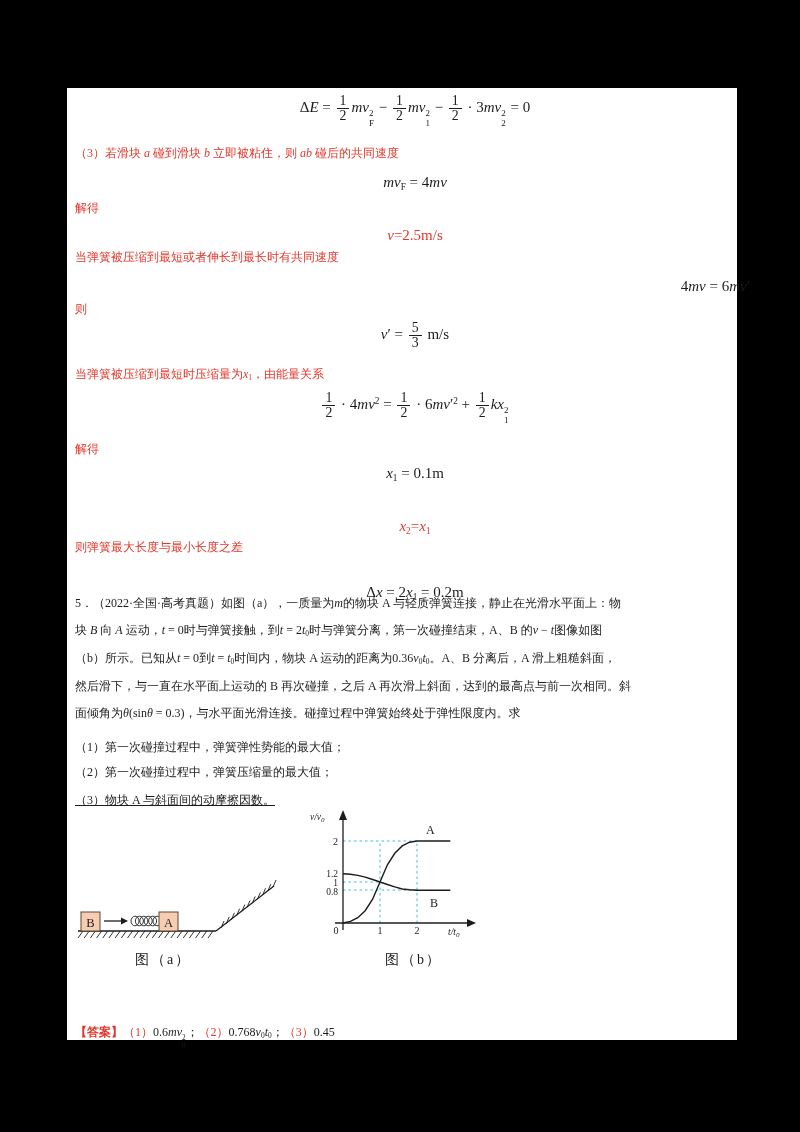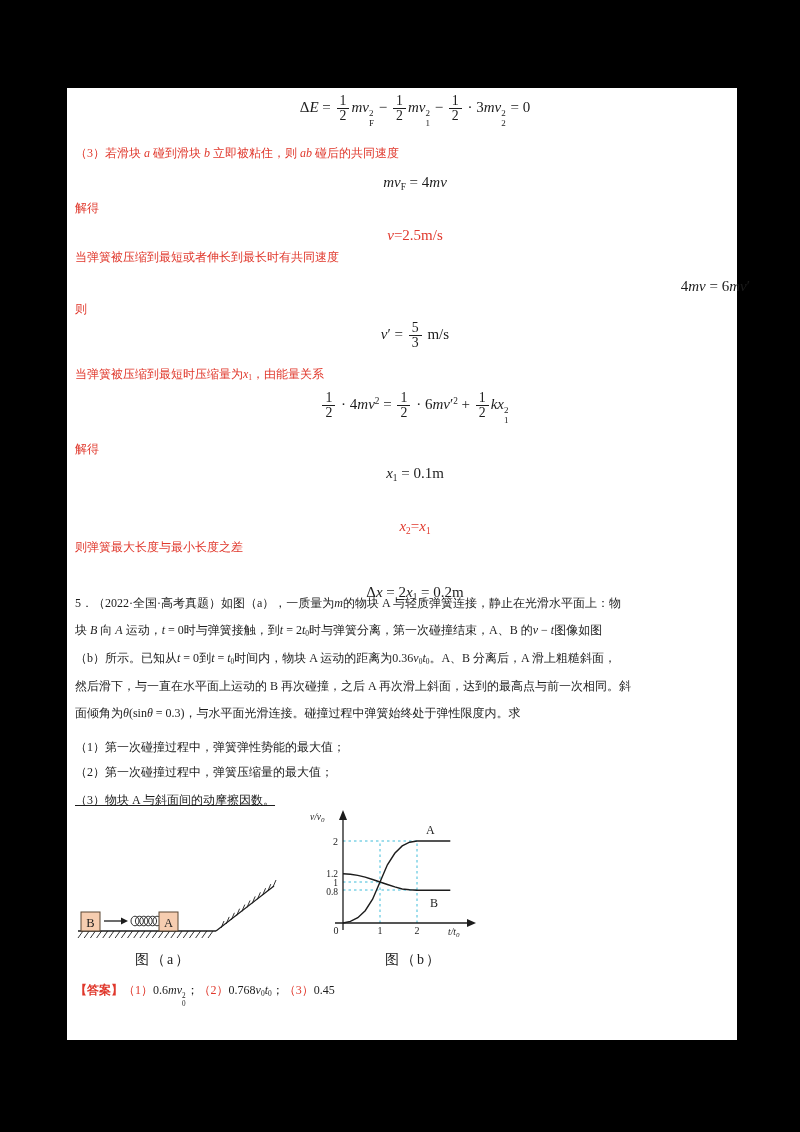--- a/index.html
+++ b/index.html
@@ -151,18 +151,18 @@
     <text x="28" y="128" font-size="10" text-anchor="middle">0</text>
     <text x="72" y="128" font-size="10" text-anchor="middle">1</text>
     <text x="109" y="128" font-size="10" text-anchor="middle">2</text>
     <text x="2" y="14" font-size="9.5" font-style="italic"><tspan>v/v</tspan><tspan dy="2" font-size="7">0</tspan></text>
     <text x="140" y="129" font-size="9.5" font-style="italic"><tspan>t/t</tspan><tspan dy="2" font-size="7">0</tspan></text>
     <text x="118" y="28" font-size="12">A</text>
     <text x="122" y="101" font-size="12">B</text>
   </svg>
   <div class="caption" style="left:318px;top:863px;">图（b）</div>
 
-  <div class="line" style="top:894px;"><span class="sg-r sg-b">【答案】</span><span class="sg-r">（1）</span><span class="">0.6</span><span class="sg-i">mv</span><span class="sg-ss">
+  <div class="line" style="top:936px;"><span class="sg-r sg-b">【答案】</span><span class="sg-r">（1）</span><span class="">0.6</span><span class="sg-i">mv</span><span class="sg-ss">
         <span>2</span>
         <span>0</span>
       </span><span class="">；</span><span class="sg-r">（2）</span><span class="">0.768</span><span class="sg-i">v</span><span class="sg-sub">0</span><span class="sg-i">t</span><span class="sg-sub">0</span><span class="">；</span><span class="sg-r">（3）</span><span class="">0.45</span></div>
 
 </div>
 
 </body></html>

